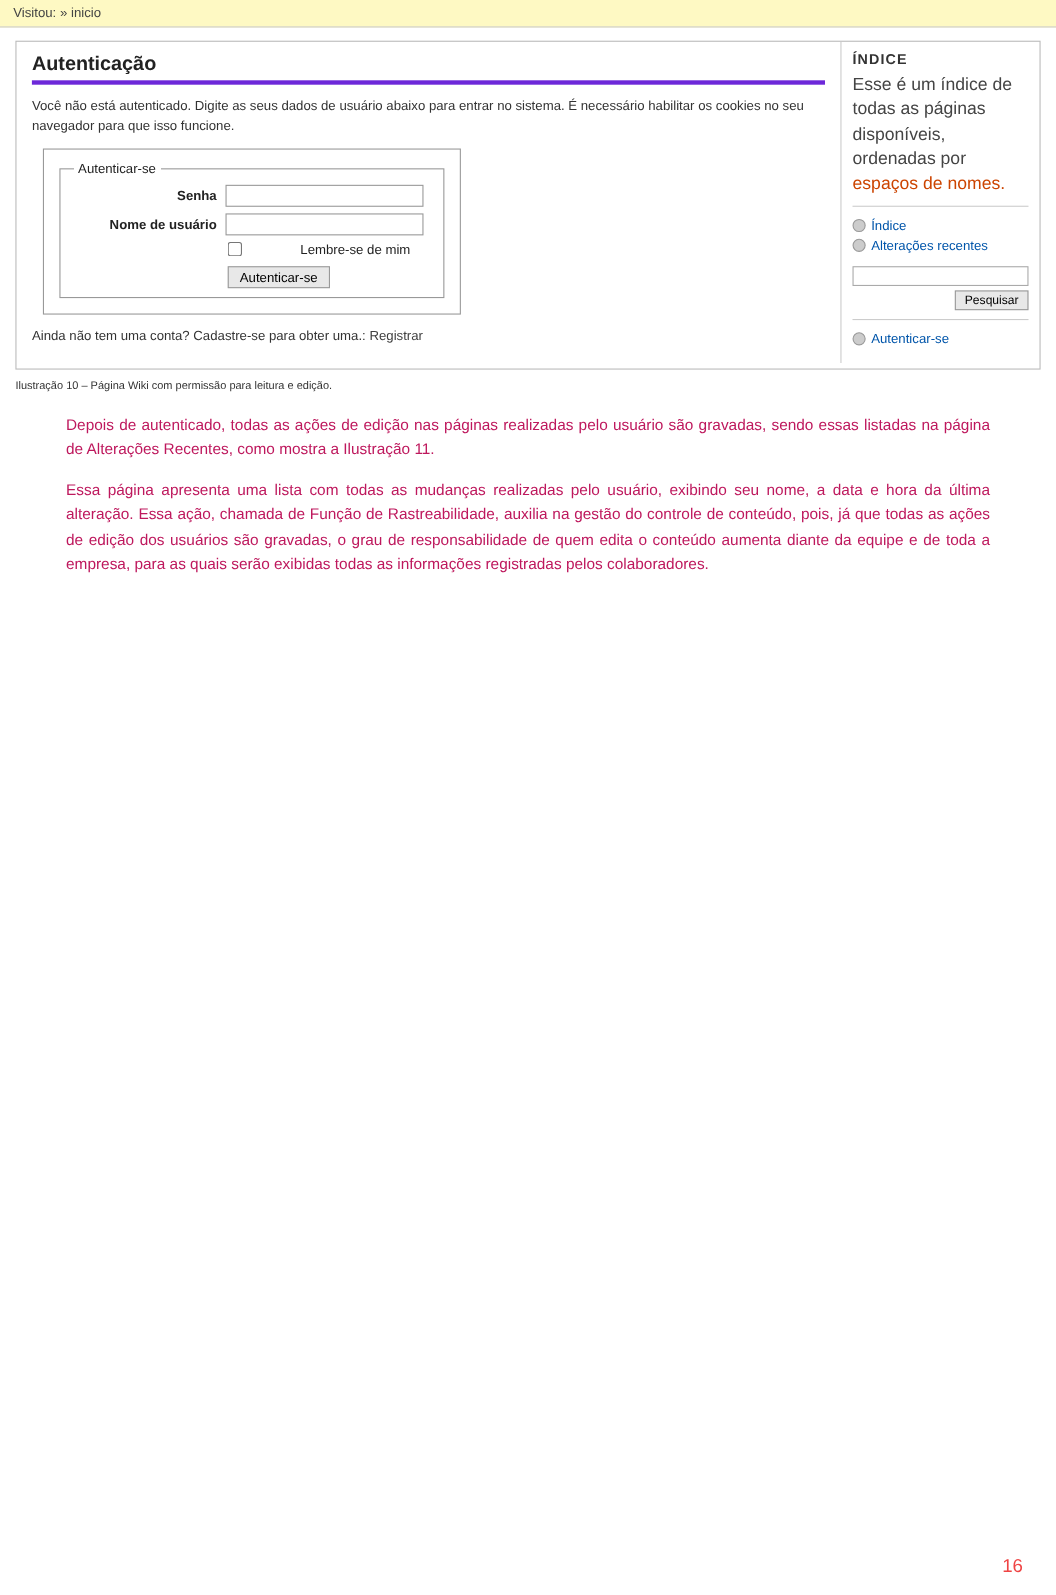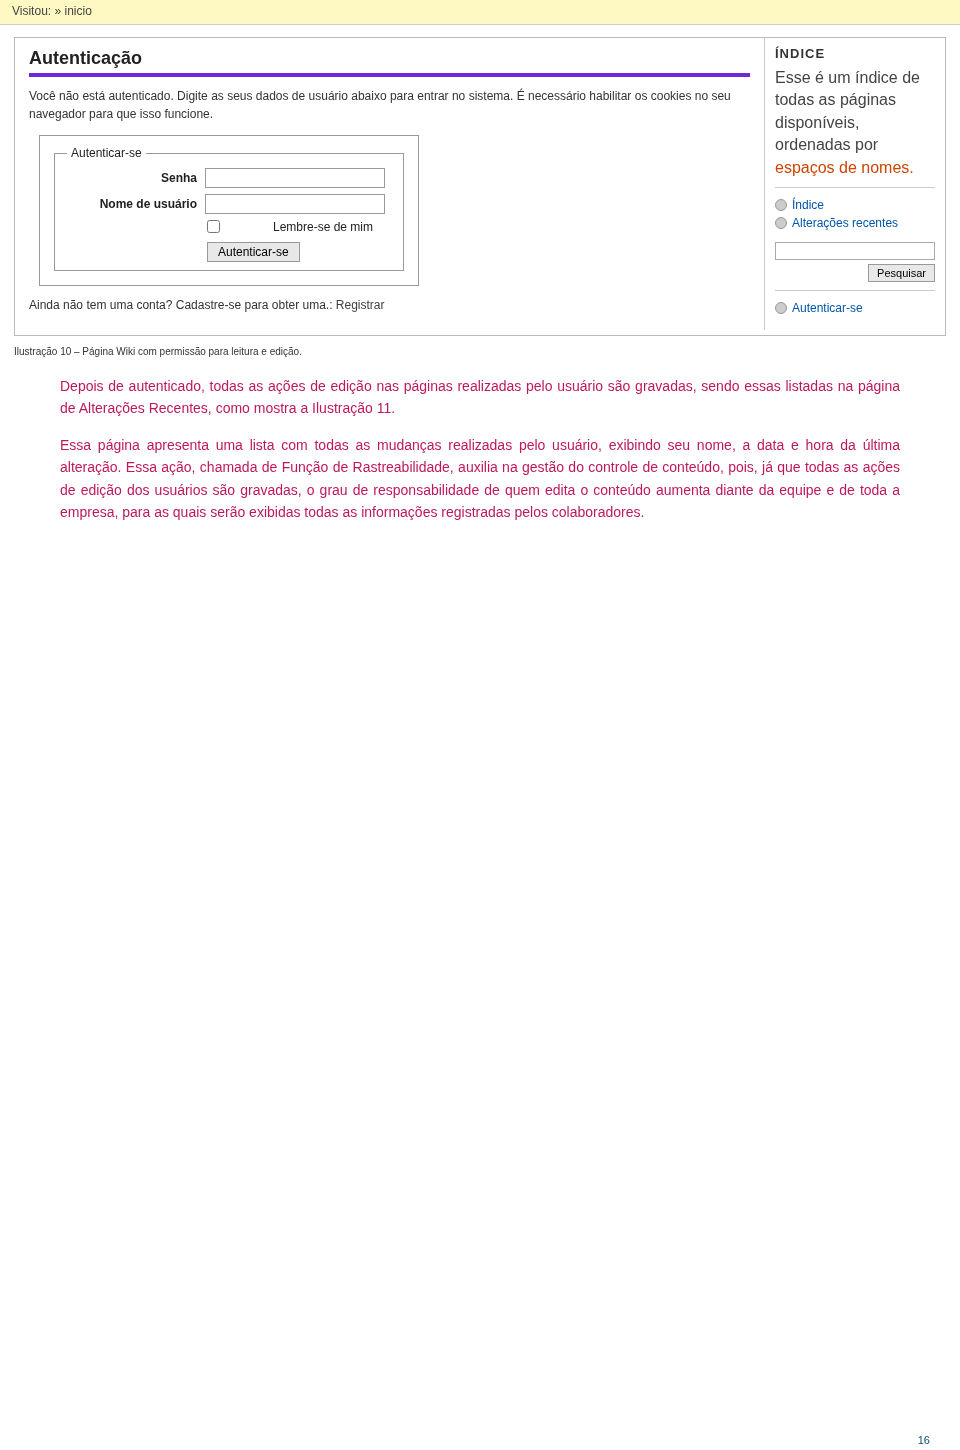--- a/index.html
+++ b/index.html
@@ -212,24 +212,24 @@
       margin: 0 60px 14px 60px;
       font-size: 14px;
       color: #be185d;
       line-height: 1.6;
       text-align: justify;
     }
 
     
     .page-number {
       position: absolute;
-      bottom: 4px;
+      bottom: 16px;
       right: 30px;
-      font-size: 11px;
-      color: #0c4a6e;
+      font-size: 17px;
+      color: #ef4444;
     }
   </style>
 </head>
 <body>
 
 <div class="breadcrumb-area">
   <div class="visited-line">
     <span>Visitou: »</span>
     <a href="#">inicio</a>
   </div>

